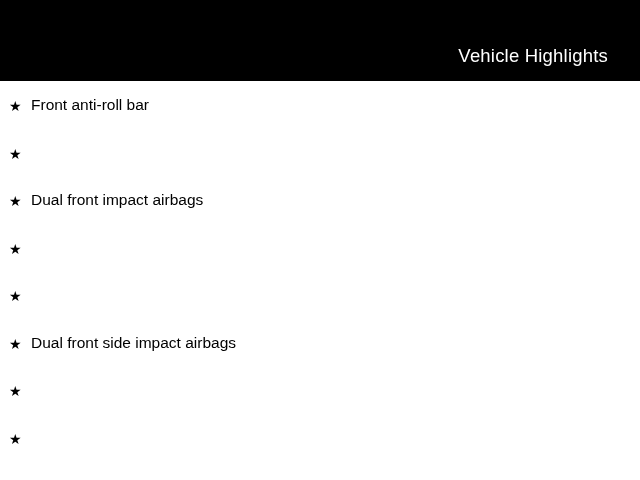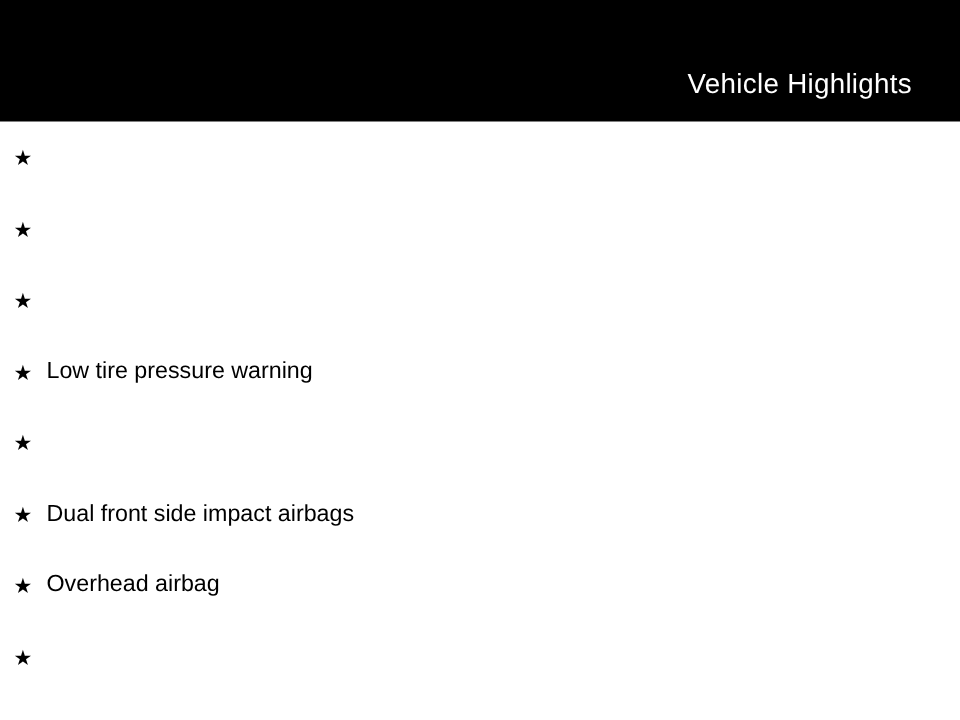--- a/index.html
+++ b/index.html
@@ -78,47 +78,47 @@
 
   <div class="header-bar">
     <div class="header-title">Vehicle Highlights</div>
   </div>
 
   <div class="content">
     <ul class="feature-list">
 
       <li class="feature-item">
         <span class="bullet-star">★</span>
+        <span class="feature-text">Front anti-roll bar</span>
       </li>
 
       <li class="feature-item">
         <span class="bullet-star">★</span>
       </li>
 
       <li class="feature-item">
         <span class="bullet-star">★</span>
+        <span class="feature-text">Dual front impact airbags</span>
       </li>
 
       <li class="feature-item">
         <span class="bullet-star">★</span>
-        <span class="feature-text">Low tire pressure warning</span>
       </li>
 
       <li class="feature-item">
         <span class="bullet-star">★</span>
       </li>
 
       <li class="feature-item">
         <span class="bullet-star">★</span>
         <span class="feature-text">Dual front side impact airbags</span>
       </li>
 
       <li class="feature-item">
         <span class="bullet-star">★</span>
-        <span class="feature-text">Overhead airbag</span>
       </li>
 
       <li class="feature-item">
         <span class="bullet-star">★</span>
       </li>
 
     </ul>
   </div>
 
 </div>

